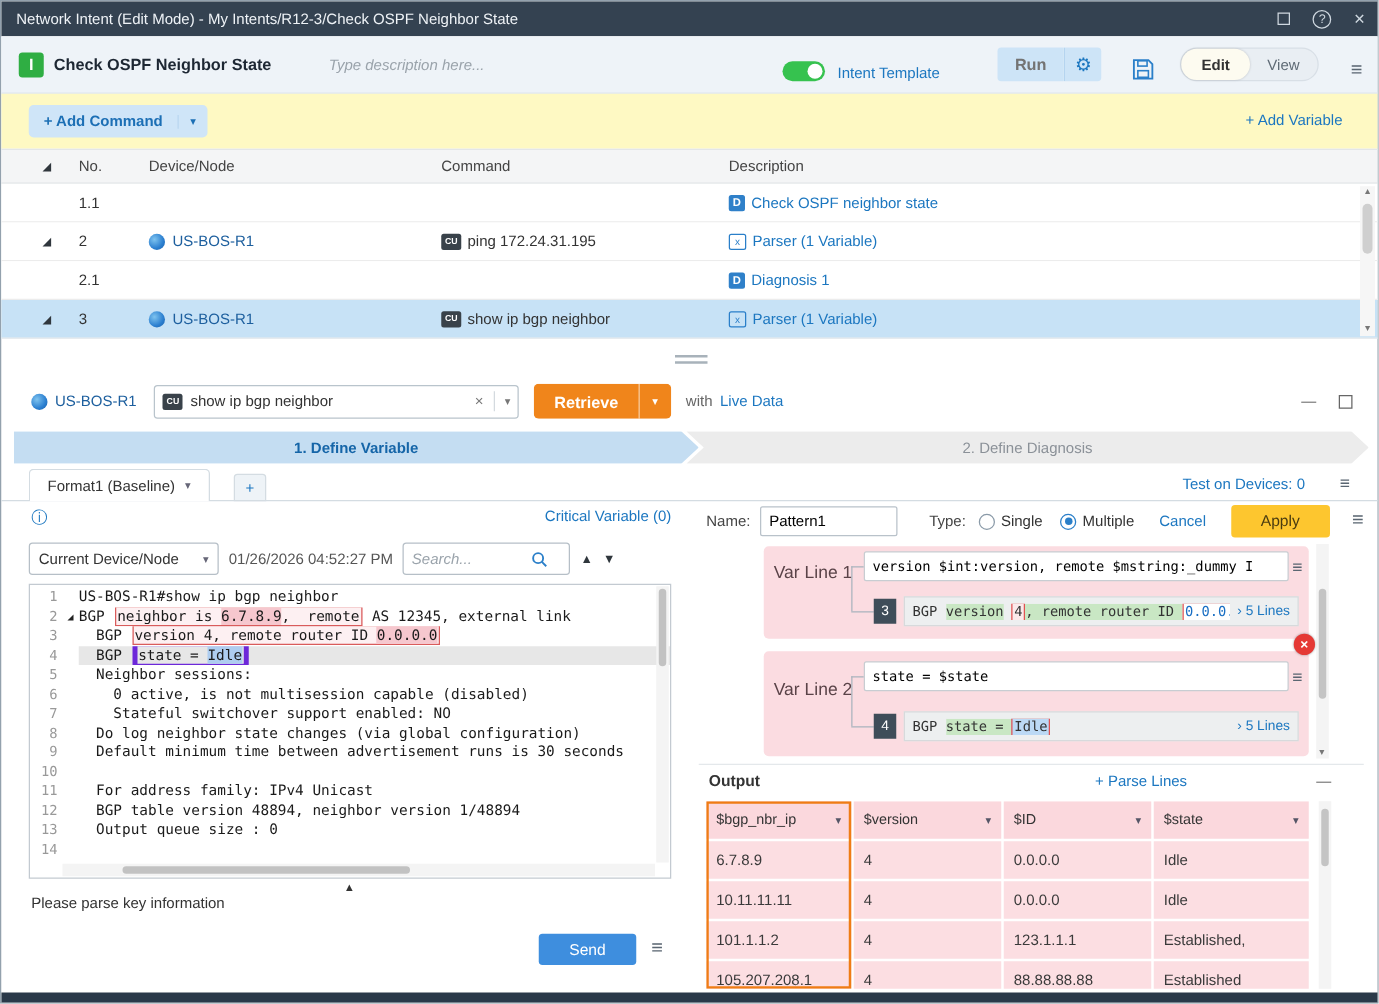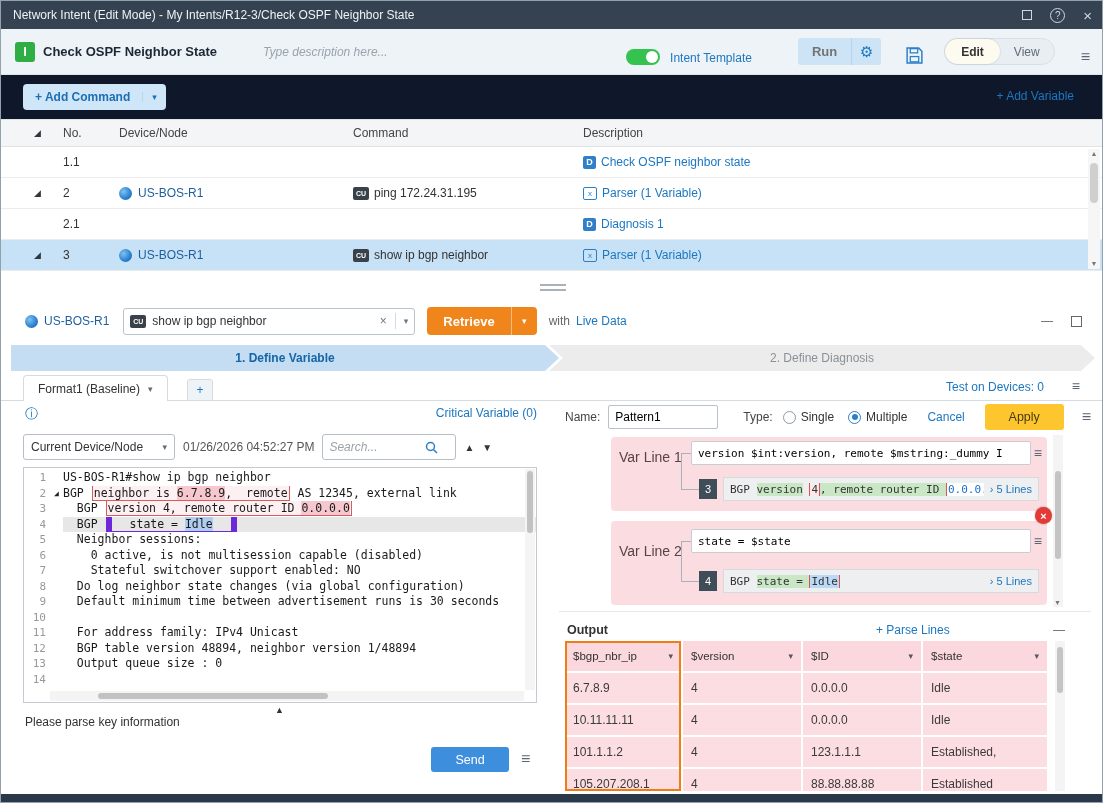--- a/index.html
+++ b/index.html
@@ -21,21 +21,21 @@
 .desc-input::placeholder{font-style:italic;color:#9aa3ab}
 .toggle{width:34px;height:16px;border-radius:8px;background:#36c24f;position:relative;flex:none}
 .toggle .knob{position:absolute;right:2px;top:2px;width:12px;height:12px;border-radius:50%;background:#fff}
 .runbtn{height:27px;padding:0 14px;background:#cde4f7;border-radius:3px 0 0 3px;color:#737373;font-weight:bold;font-size:13px;display:flex;align-items:center}
 .gearbtn{height:27px;width:30px;background:#cde4f7;border-left:1px solid #b5d4ef;border-radius:0 3px 3px 0;color:#1c77c0;font-size:15px;display:flex;align-items:center;justify-content:center}
 .pill{height:27px;border-radius:14px;background:#e9eef3;border:1px solid #d8dfe6;display:flex;align-items:center}
 .pill .seg-on{height:25px;padding:0 16px;border-radius:13px;background:#fdfbf0;display:flex;align-items:center;font-weight:bold;color:#333;box-shadow:0 0 2px rgba(0,0,0,.18)}
 .pill .seg-off{padding:0 14px;color:#5f6b76}
 .menu-ico{font-size:16px;color:#5a6672;line-height:1}
 
-.toolbar{position:absolute;left:0;top:74px;width:1103px;height:44px;background:#0f172a}
+.toolbar{position:absolute;left:0;top:74px;width:1103px;height:44px;background:#fef9c3}
 .addcmd{position:absolute;left:22px;top:9px;height:26px;background:#cfe5f8;border-radius:4px;color:#1c6fb5;display:flex;align-items:center}
 .addcmd .main{padding:0 12px;font-weight:bold}
 .addcmd .car{padding:0 9px;border-left:1px solid #b9d6ef;font-size:9px}
 .addvar{position:absolute;right:30px;top:14px}
 
 .cmdtable{position:absolute;left:0;top:118px;width:1103px;height:154px}
 .thead{display:flex;height:28px;background:#f4f5f6;border-top:1px solid #e3e6e8;border-bottom:1px solid #e0e3e5;color:#444;align-items:center}
 .trow{display:flex;height:31px;border-bottom:1px solid #ececec;align-items:center;background:#fff}
 .trow.sel{background:#c7e2f6}
 .c{display:flex;align-items:center;height:100%}
@@ -88,21 +88,21 @@
 .searchbox input{border:none;outline:none;width:96px;font-size:12px;background:transparent}
 .searchbox input::placeholder{font-style:italic;color:#9aa3ab}
 .navarr{font-size:10px;color:#2f363c}
 .codebox{position:absolute;left:0;top:64px;width:514px;height:236px;border:1px solid #c3cad1;background:#fff;overflow:hidden}
 .cl{display:flex;height:15.5px;line-height:15.5px;white-space:pre;font-family:"DejaVu Sans Mono","Liberation Mono",monospace;font-size:11.5px;color:#1a1a1a}
 .ln{width:26px;text-align:right;padding-right:4px;color:#999;font-size:11px;flex:none}
 .fold{width:13px;flex:none;font-size:8px;text-align:center;color:#222}
 .ct{flex:1;overflow:hidden}
 .selline .ct{background:#e7e7e7}
 .bx{border:1px solid #d95b5b;background:#fdf0f2;padding:0 1px;margin:0 1px}
-.bx4{border:6px solid #6d28d9;padding:0 18px;margin:0 1px}
+.bx4{border:4px solid #6d28d9;padding:0 1px;margin:0 1px}
 .iphl{background:#f6c7ce}
 .selword{background:#aecdf0}
 .hscroll{position:absolute;left:26px;right:12px;bottom:1px;height:10px;background:#f4f4f4;display:flex;align-items:center}
 .hscroll .thumb{height:6px;width:230px;background:#c2c2c2;border-radius:3px;margin-left:48px}
 .cvscroll{position:absolute;right:1px;top:1px;bottom:12px;width:10px;background:#f4f4f4}
 .cvscroll .thumb{width:6px;height:62px;background:#c2c2c2;border-radius:3px;margin:2px auto 0}
 .collapsearr{position:absolute;left:252px;top:302px;font-size:9px;color:#333}
 .hint{position:absolute;left:2px;top:312px;color:#333}
 .sendbtn{position:absolute;left:408px;top:344px;width:78px;height:25px;background:#3e8ede;color:#fff;border:none;border-radius:3px;font-size:12.5px}
 .sendmenu{position:absolute;left:498px;top:348px}
@@ -125,21 +125,21 @@
 .morelink{flex:none;margin-left:6px;font-family:"Liberation Sans",sans-serif;font-size:11px}
 .mg{background:#c9e7c4}
 .mv{border:1px solid #e05252;background:#fbe9eb;padding:0 1px}
 .mvb{border:1px solid #e05252;color:#1a6fc4;padding:0 1px;background:#fff}
 .mvsel{border:1px solid #e05252;background:#bcd9f5;padding:0 1px}
 .tline{position:absolute;border-color:#a9b3bd !important}
 .closex{position:absolute;left:476px;top:72px;width:17px;height:17px;border-radius:50%;background:#e53935;color:#fff;font-size:11px;font-weight:bold;display:flex;align-items:center;justify-content:center;box-shadow:0 0 2px rgba(0,0,0,.4);z-index:5}
 .upscroll{position:absolute;left:494px;top:0;width:10px;height:172px;background:#f4f4f4}
 .upscroll .thumb{width:6px;height:88px;background:#c4c4c4;border-radius:3px;margin:36px auto 0}
 .upscroll .arr{position:absolute;bottom:1px;left:1px;font-size:7px;color:#777}
-.outhead{position:absolute;left:0;top:208px;width:532px;height:26px;border-top:1px solid #e4e8eb;display:flex;align-items:flex-end}
+.outhead{position:absolute;left:0;top:208px;width:532px;height:26px;border-top:1px solid #e4e8eb;display:flex;align-items:center}
 .outtitle{font-weight:bold;color:#333;margin-left:8px;font-size:12.5px}
 .outtable{position:absolute;left:6px;top:238px;width:484px;height:150px;overflow:hidden}
 .ogrid{display:grid;grid-template-columns:116px 118px 118px 124px;grid-auto-rows:30px;gap:2px;width:482px}
 .ohcell{background:#fbd8dd;display:flex;align-items:center;padding:0 8px;color:#333;font-size:11.5px}
 .ohcell .car{margin-left:auto;font-size:9px;color:#556}
 .ocell{background:#fcdee2;display:flex;align-items:center;padding:0 8px;color:#3a3a3a}
 .orangebox{position:absolute;left:0;top:0;width:116px;height:150px;border:2px solid #ef7c15;pointer-events:none;z-index:4}
 .outscroll{position:absolute;left:496px;top:238px;width:10px;height:150px;background:#f4f4f4}
 .outscroll .thumb{width:6px;height:46px;background:#c4c4c4;border-radius:3px;margin:6px auto 0}
 .bottombar{position:absolute;left:0;top:793px;width:1103px;height:10px;background:#2a3949}

